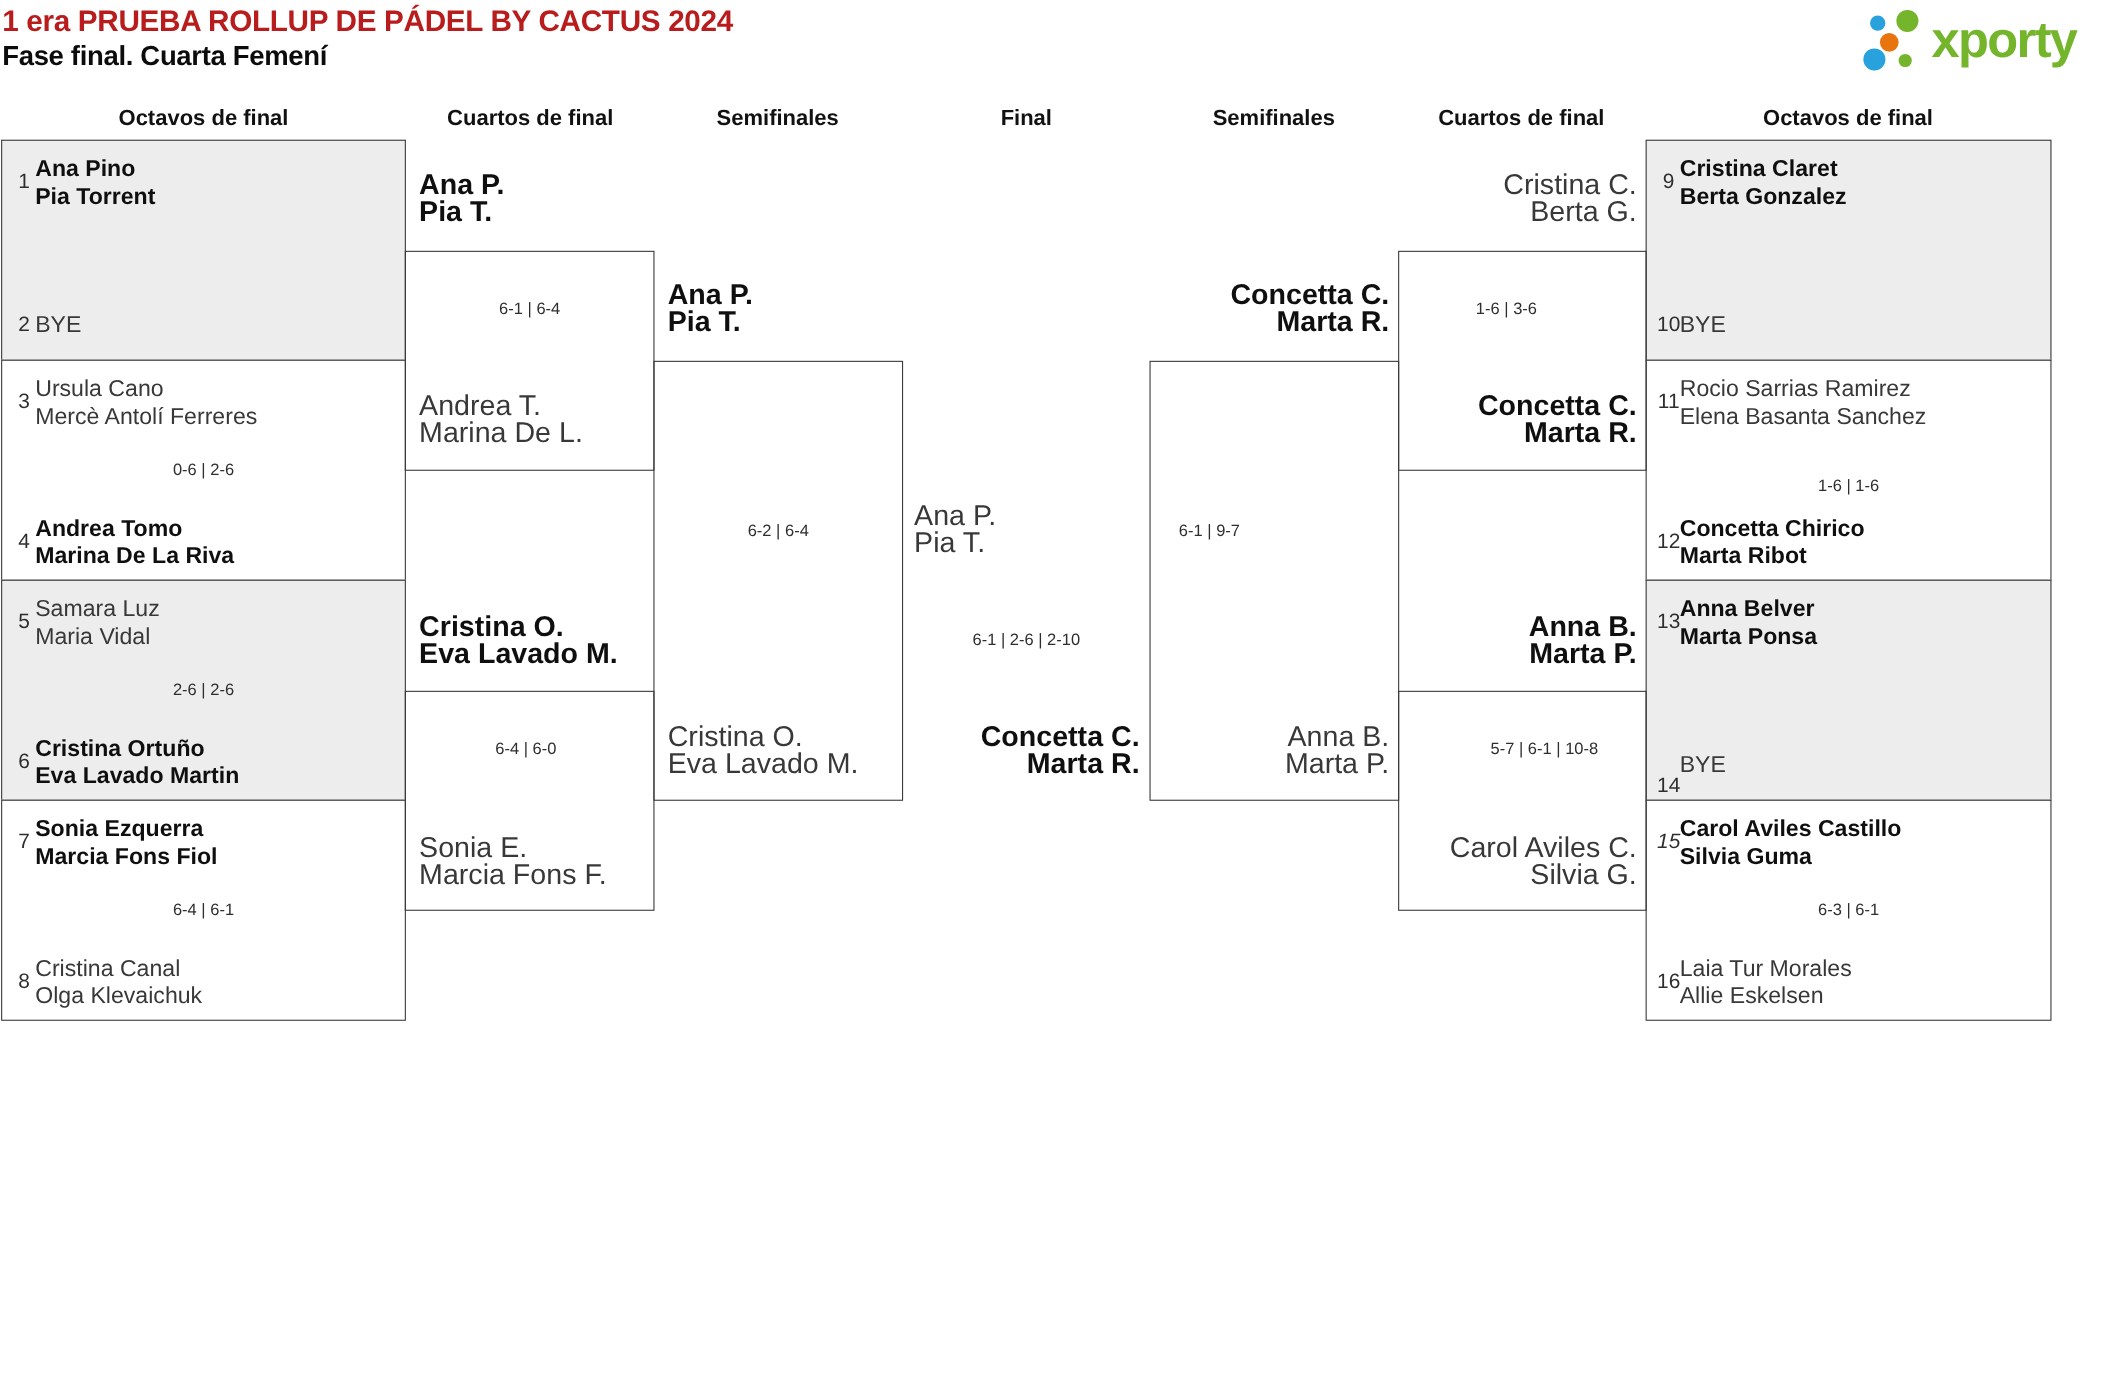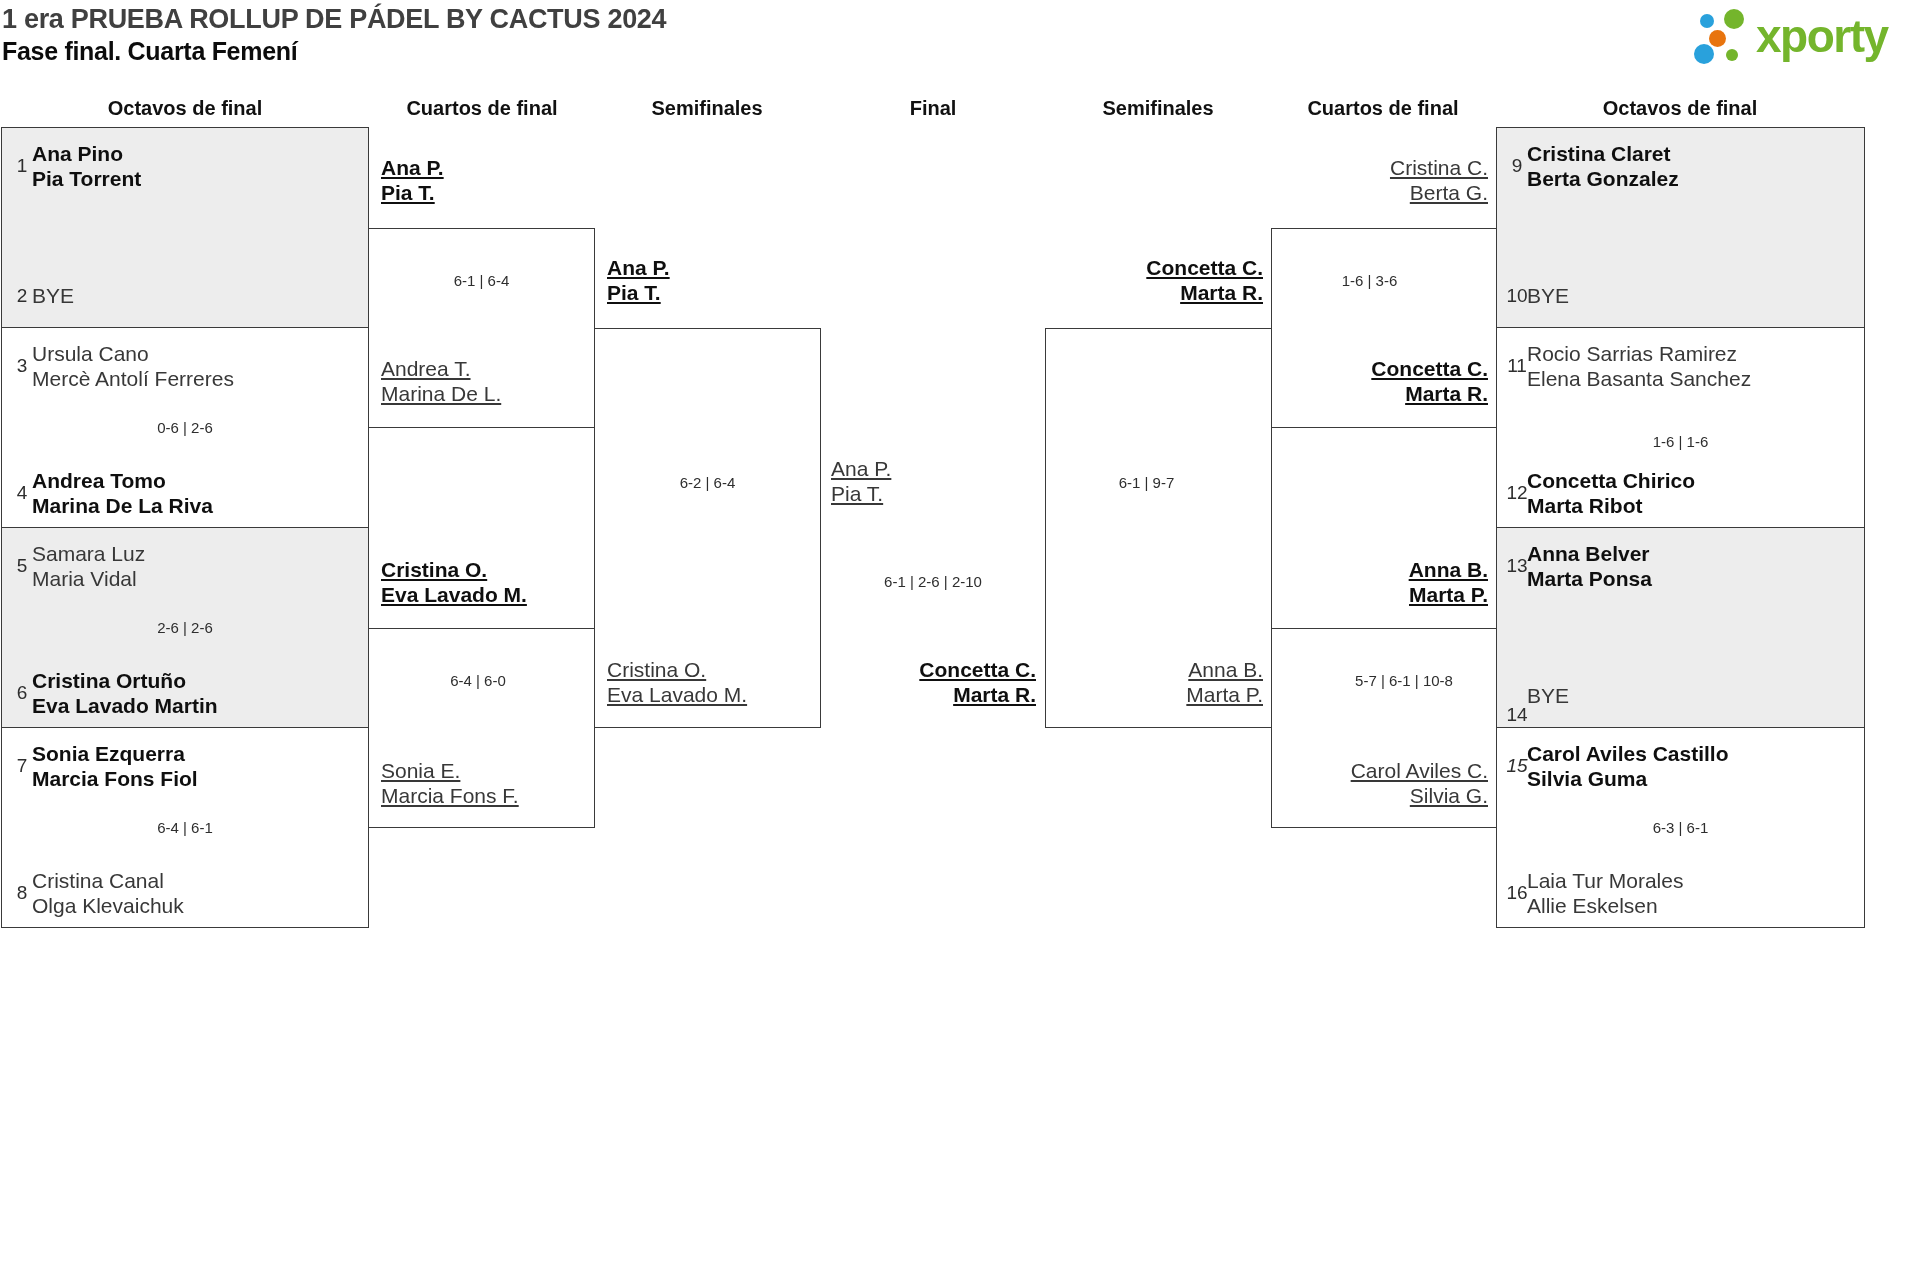--- a/index.html
+++ b/index.html
@@ -1,30 +1,30 @@
 <!DOCTYPE html>
 <html style="--bc: #3a3a3a;"><head>
 <meta charset="utf-8">
 <style>
   :root{ --bc:#3a3a3a; }
   html,body{margin:0;padding:0;background:#fff;}
   #page{position:relative;width:1920px;height:1265px;background:#fff;overflow:hidden;
         font-family:"Liberation Sans","DejaVu Sans",sans-serif;}
   .abs{position:absolute;}
-  #title{left:2px;top:4px;font-size:27px;font-weight:700;color:#404040;letter-spacing:-0.3px;white-space:nowrap;}
+  #title{left:2px;top:4px;font-size:27px;font-weight:700;color:#b91c1c;letter-spacing:-0.3px;white-space:nowrap;}
   #subtitle{left:2px;top:37px;font-size:25px;font-weight:700;color:#0c0c0c;letter-spacing:-0.3px;white-space:nowrap;}
   .round-header{position:absolute;top:97px;transform:translateX(-50%);font-size:20px;font-weight:700;color:#111;white-space:nowrap;}
   .box{position:absolute;border:1px solid var(--bc);background:#fff;box-sizing:border-box;}
   .box.shaded{background:#ededed;}
   .rect{position:absolute;border:1px solid var(--bc);box-sizing:border-box;background:transparent;}
   .team-row{position:absolute;left:0;right:0;}
   .seed{position:absolute;left:8px;top:0;width:24px;text-align:center;font-size:19px;color:#2e2e2e;}
   .names{position:absolute;left:30px;top:0;font-size:21px;line-height:25px;color:#383838;white-space:nowrap;}
   .winner .names{font-weight:700;color:#0f0f0f;}
-  .label{position:absolute;font-size:21px;line-height:25px;color:#383838;white-space:nowrap;text-decoration:underline;}
+  .label{position:absolute;font-size:26px;line-height:25px;color:#383838;white-space:nowrap;}
   .label.winner{font-weight:700;color:#0f0f0f;}
   .label.right{text-align:right;}
   .score{position:absolute;font-size:15px;line-height:25px;color:#2e2e2e;text-align:center;white-space:nowrap;}
   
   .dot{position:absolute;border-radius:50%;}
   #wordmark{position:absolute;left:1756px;top:10px;font-size:46px;line-height:52px;font-weight:700;letter-spacing:-1.5px;}
 </style>
 </head>
 <body>
 
@@ -231,21 +231,21 @@
       <div class="score" style="left: 594px; width: 227px; top: 470px;">6-2 | 6-4</div>
       <div class="rect" style="left: 1045px; top: 327.5px; width: 227px; height: 400.5px;"></div>
       <div class="label winner right" style="left: 1045px; width: 218px; top: 255px;">
         <div>Concetta C.</div>
         <div>Marta R.</div>
       </div>
       <div class="label right" style="left: 1045px; width: 218px; top: 657px;">
         <div>Anna B.</div>
         <div>Marta P.</div>
       </div>
-      <div class="score" style="left: 1033px; width: 227px; top: 470px;">6-1 | 9-7</div>
+      <div class="score" style="left: 986px; width: 227px; top: 470px;">6-1 | 9-7</div>
       <div class="label" style="left: 831px; top: 456px;">
         <div>Ana P.</div>
         <div>Pia T.</div>
       </div>
       <div class="score" style="left: 821px; width: 224px; top: 569px;">6-1 | 2-6 | 2-10</div>
       <div class="label right winner" style="left: 820px; width: 216px; top: 657px;">
         <div>Concetta C.</div>
         <div>Marta R.</div>
       </div>
     </div>

